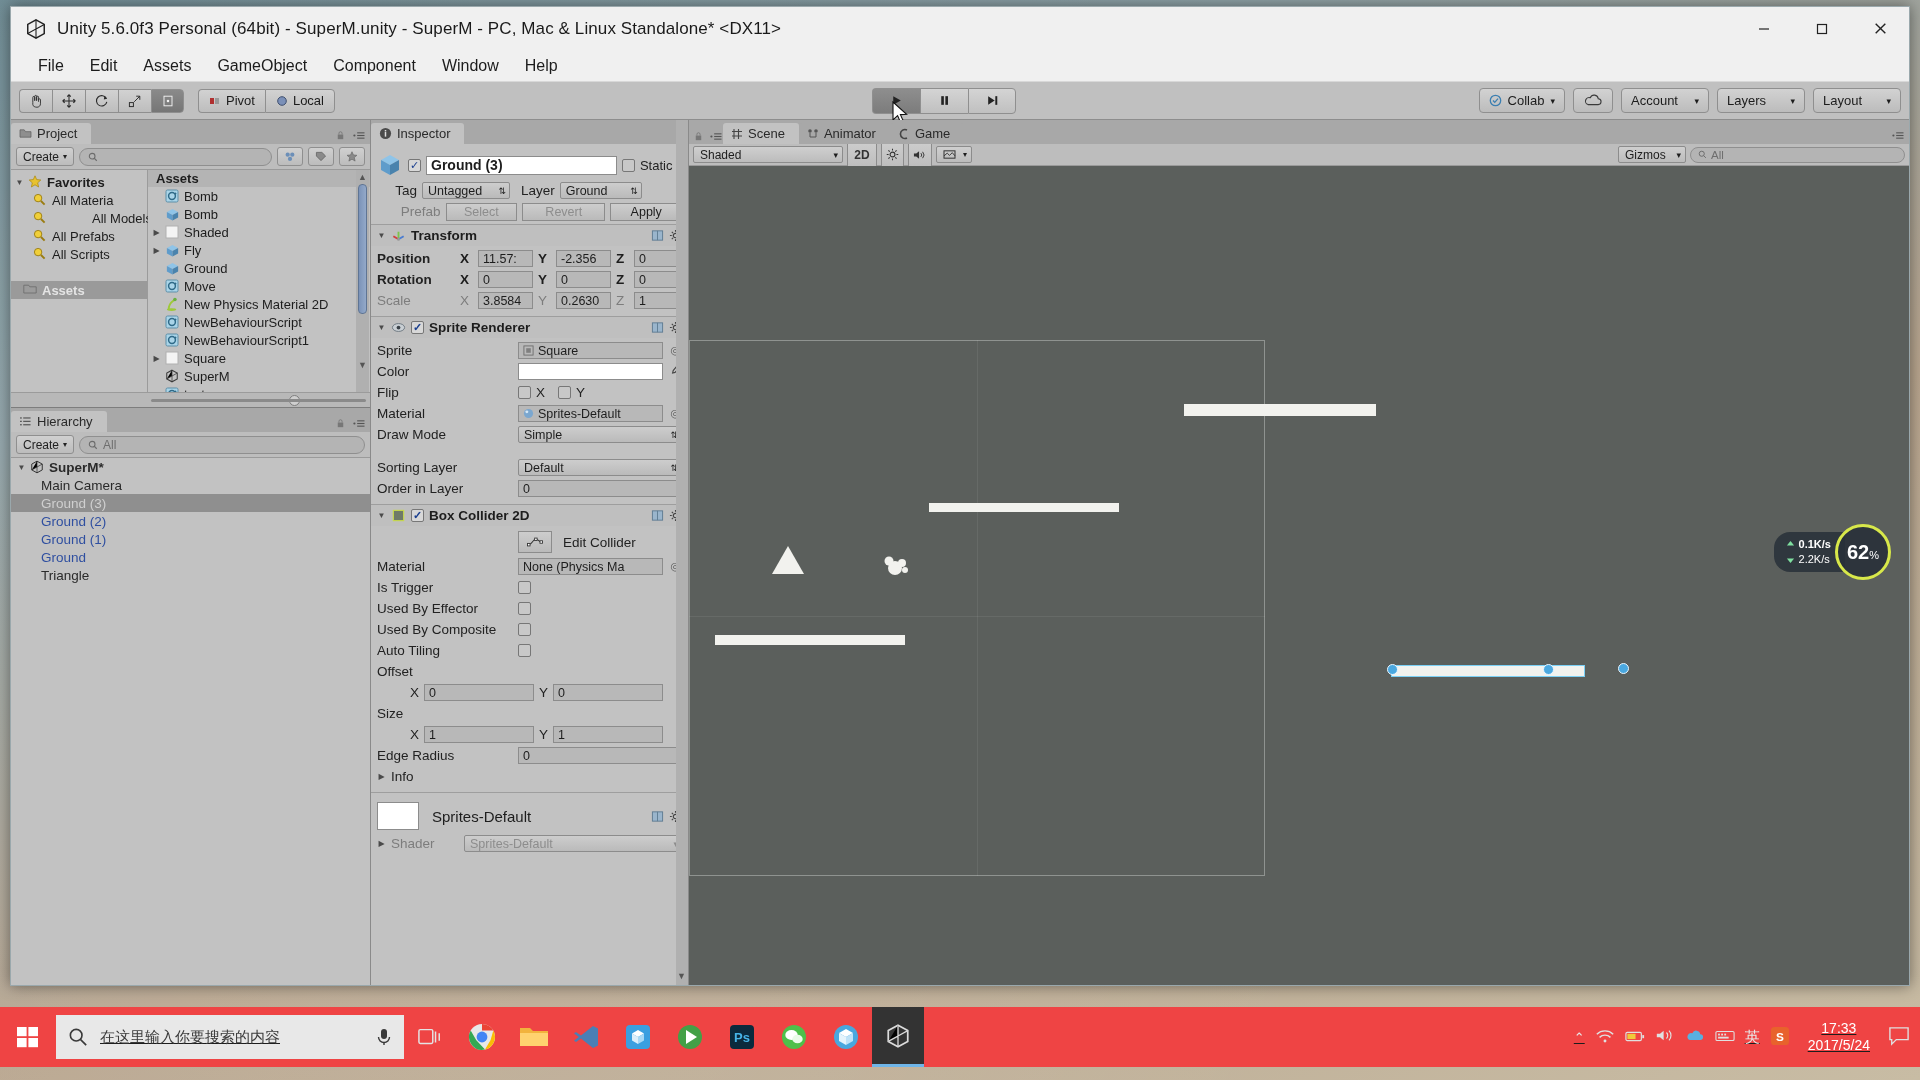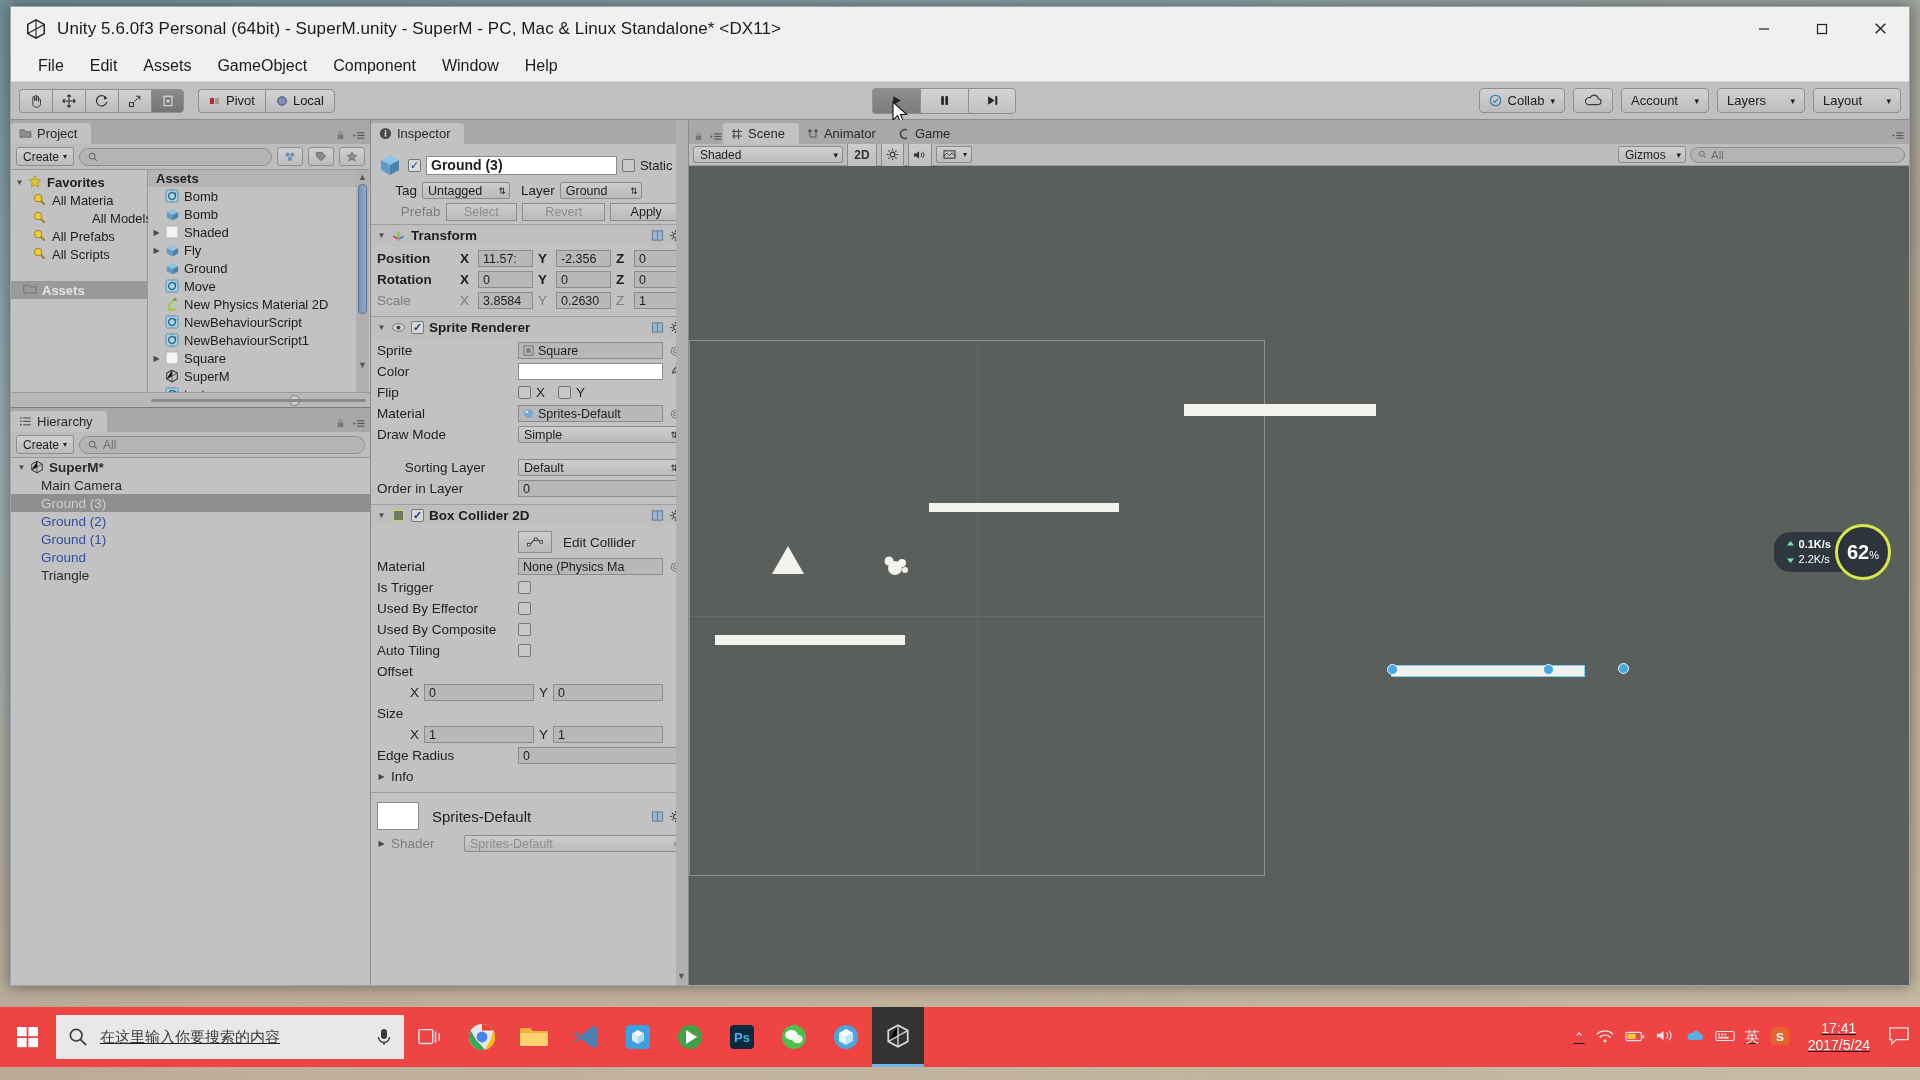--- a/index.html
+++ b/index.html
@@ -744,21 +744,21 @@
         </div>
         <div class="row">
           <span class="lbl" style="width:136px;">Draw Mode</span>
           <span class="dropdown" style="flex:1;">
             <span>Simple</span>
               <span style="font-size:9px;">⇅</span>
           </span>
         </div>
         <div style="height:12px;"></div>
         <div class="row">
-          <span class="lbl" style="width:136px;text-align:center;">Sorting Layer</span>
+          <span class="lbl" style="width:136px;">Sorting Layer</span>
           <span class="dropdown" style="flex:1;">
             <span>Default</span>
               <span style="font-size:9px;">⇅</span>
           </span>
         </div>
         <div class="row">
           <span class="lbl" style="width:136px;">Order in Layer</span>
           <span class="field" style="flex:1;">0</span>
         </div>
       </div>
@@ -1141,21 +1141,21 @@
         </svg>
     </span>
     <span style="font-size:15px;">英</span>
     <span>
       <svg width="20" height="20" viewBox="0 0 22 22">
           <rect x="1" y="1" width="20" height="20" rx="4" fill="#e8622c"></rect>
           <text x="11" y="16" font-size="13" font-family="Liberation Sans, sans-serif" fill="#fff" text-anchor="middle" font-weight="bold">S</text>
         </svg>
     </span>
     <div class="clock">
-      <div>17:41</div>
+      <div>17:33</div>
       <div>2017/5/24</div>
     </div>
     <span>
       <svg width="22" height="20" viewBox="0 0 24 22">
           <path d="M2 2h20v13H9l-5 5v-5H2z" fill="none" stroke="#e0e0e0" stroke-width="1.5"></path>
         </svg>
     </span>
   </div>
 </div>
 

